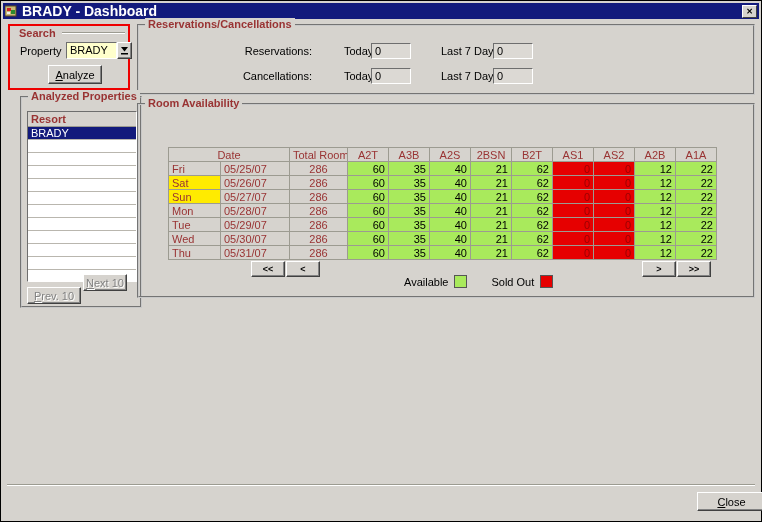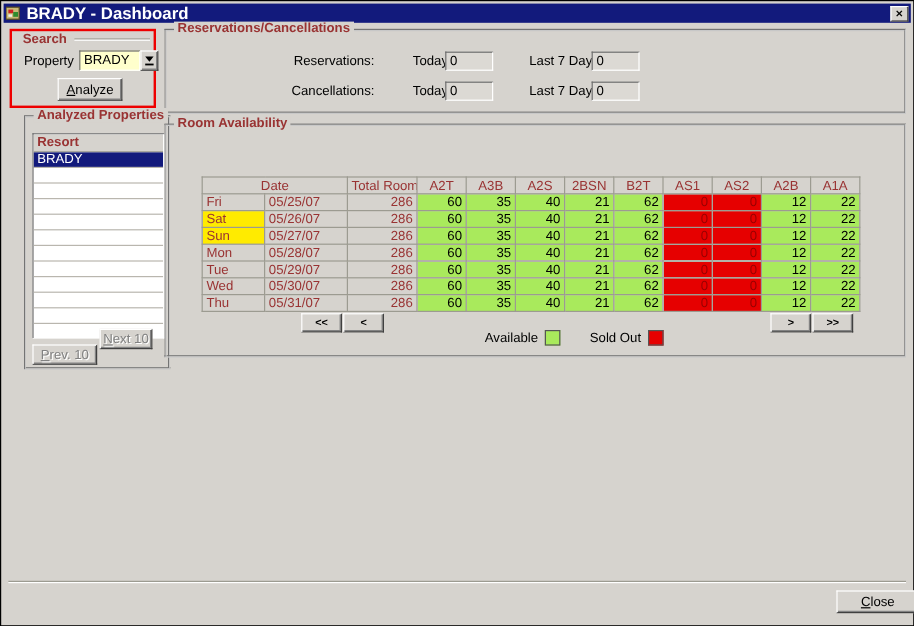--- a/index.html
+++ b/index.html
@@ -36,21 +36,21 @@
   .list-header{height:15px;background:var(--c-gray);color:var(--c-maroon);padding:1px 3px;border-bottom:1px solid #9c9b91;font-weight:bold;}
   .list-row{height:13px;border-bottom:1px solid #b9b6ae;padding:0 3px;line-height:13px;}
   .list-row.selected{background:var(--c-sel);color:#fff;}
 
   table.avail{position:absolute;border-collapse:collapse;table-layout:fixed;width:549px;}
   table.avail th,table.avail td{border:1px solid var(--c-border);height:14px;padding:0 3px;font-weight:normal;overflow:hidden;white-space:nowrap;}
   table.avail{border:1px solid #5a5a5a;}
   table.avail th{background:var(--c-gray);color:var(--c-maroon);text-align:center;}
   td.day,td.date{color:var(--c-maroon);background:var(--c-gray);text-align:left;}
   td.day.wknd{background:var(--c-yellow);}
-  td.total{color:var(--c-maroon);background:var(--c-gray);text-align:right;}
+  td.total{color:var(--c-maroon);background:var(--c-gray);text-align:center;}
   td.val{text-align:right;}
   td.val.avail{background:var(--c-green);color:#000;}
   td.val.sold{background:var(--c-red);color:var(--c-darkred);}
 
   .nav-btn{width:34px;height:16px;font-size:9px;font-weight:bold;line-height:12px;}
   .legend-row{position:absolute;display:flex;align-items:center;gap:6px;}
   .swatch{width:13px;height:13px;border:1px solid #555;display:inline-block;}
   .divider{position:absolute;height:2px;border-top:1px solid #9c9b91;border-bottom:1px solid #fff;}
   u{text-decoration:underline;}
 </style>

